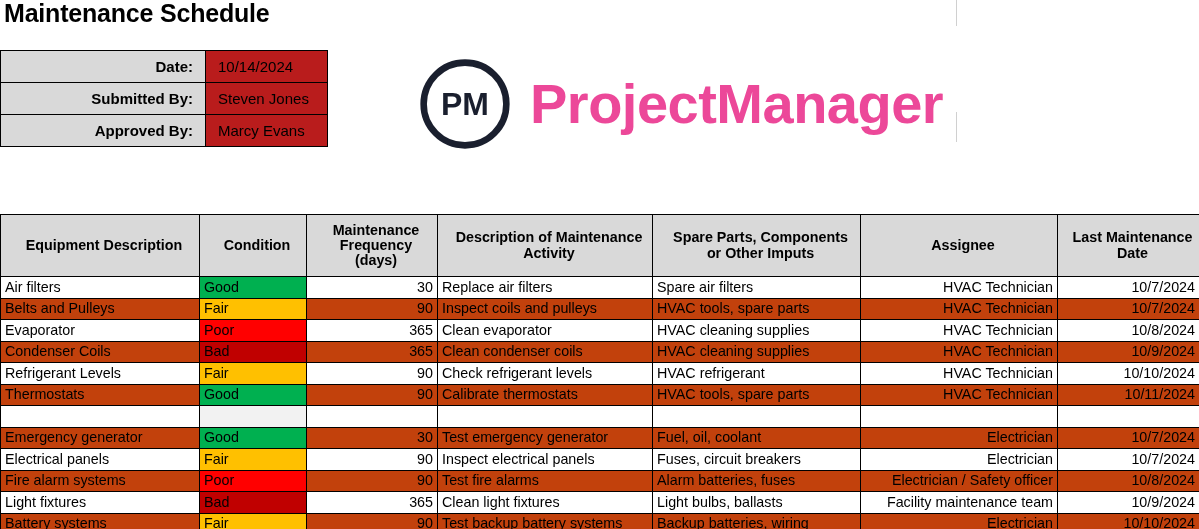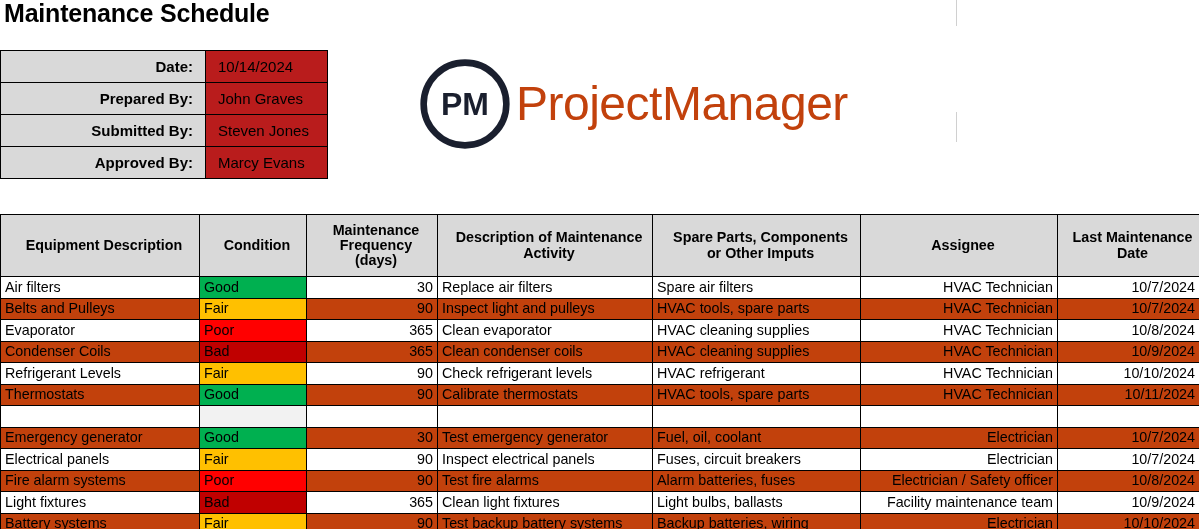--- a/index.html
+++ b/index.html
@@ -64,31 +64,31 @@
     text-align: left;
   }
 
   
   #logo {
     position: absolute;
     left: 418px;
     top: 57px;
     display: flex;
     align-items: center;
-    gap: 4px;
+    gap: 18px;
   }
   #logo .mark {
     width: 94px;
     height: 94px;
     flex: 0 0 auto;
   }
   #logo .wordmark {
-    font-size: 48px;
-    font-weight: normal;
-    color: #c2410c;
+    font-size: 56px;
+    font-weight: bold;
+    color: #ec4899;
     letter-spacing: -0.5px;
     white-space: nowrap;
     line-height: 1;
   }
 
   
   #schedule-table {
     position: absolute;
     left: 0px;
     top: 214px;
@@ -152,24 +152,20 @@
 <div class="grid-line" style="left:956px; top:0px; height:26px;"></div>
 <div class="grid-line" style="left:956px; top:112px; height:30px;"></div>
 
 <div id="doc-title">Maintenance Schedule</div>
 
 <table id="info-table">
   <tbody>
       <tr>
         <td class="lbl">Date:</td>
         <td class="val">10/14/2024</td>
-      </tr>
-      <tr>
-        <td class="lbl">Prepared By:</td>
-        <td class="val">John Graves</td>
       </tr>
       <tr>
         <td class="lbl">Submitted By:</td>
         <td class="val">Steven Jones</td>
       </tr>
       <tr>
         <td class="lbl">Approved By:</td>
         <td class="val">Marcy Evans</td>
       </tr>
     </tbody>
@@ -206,21 +202,21 @@
         <td class="c-desc">Replace air filters</td>
         <td class="c-parts">Spare air filters</td>
         <td class="c-assig">HVAC Technician</td>
         <td class="c-last">10/7/2024</td>
         <td class="c-next">11/6/2024</td>
       </tr>
       <tr class="alt">
         <td class="c-equip">Belts and Pulleys</td>
         <td class="c-cond cond-fair">Fair</td>
         <td class="c-freq">90</td>
-        <td class="c-desc">Inspect light and pulleys</td>
+        <td class="c-desc">Inspect coils and pulleys</td>
         <td class="c-parts">HVAC tools, spare parts</td>
         <td class="c-assig">HVAC Technician</td>
         <td class="c-last">10/7/2024</td>
         <td class="c-next">1/5/2025</td>
       </tr>
       <tr>
         <td class="c-equip">Evaporator</td>
         <td class="c-cond cond-poor">Poor</td>
         <td class="c-freq">365</td>
         <td class="c-desc">Clean evaporator</td>

